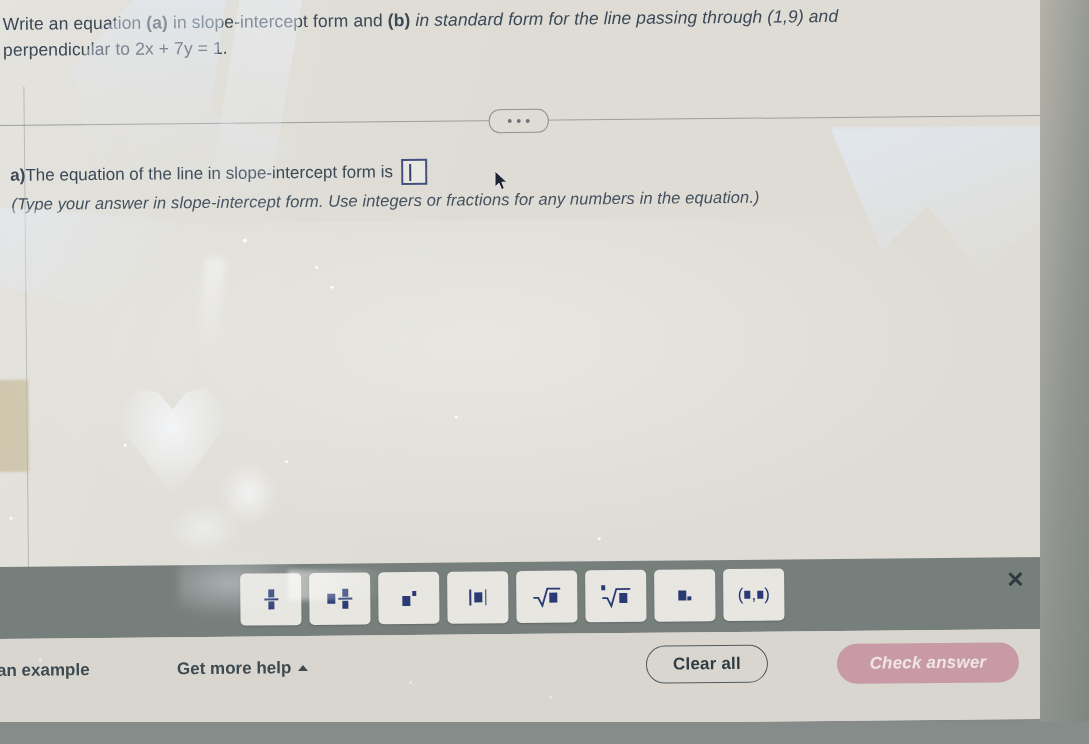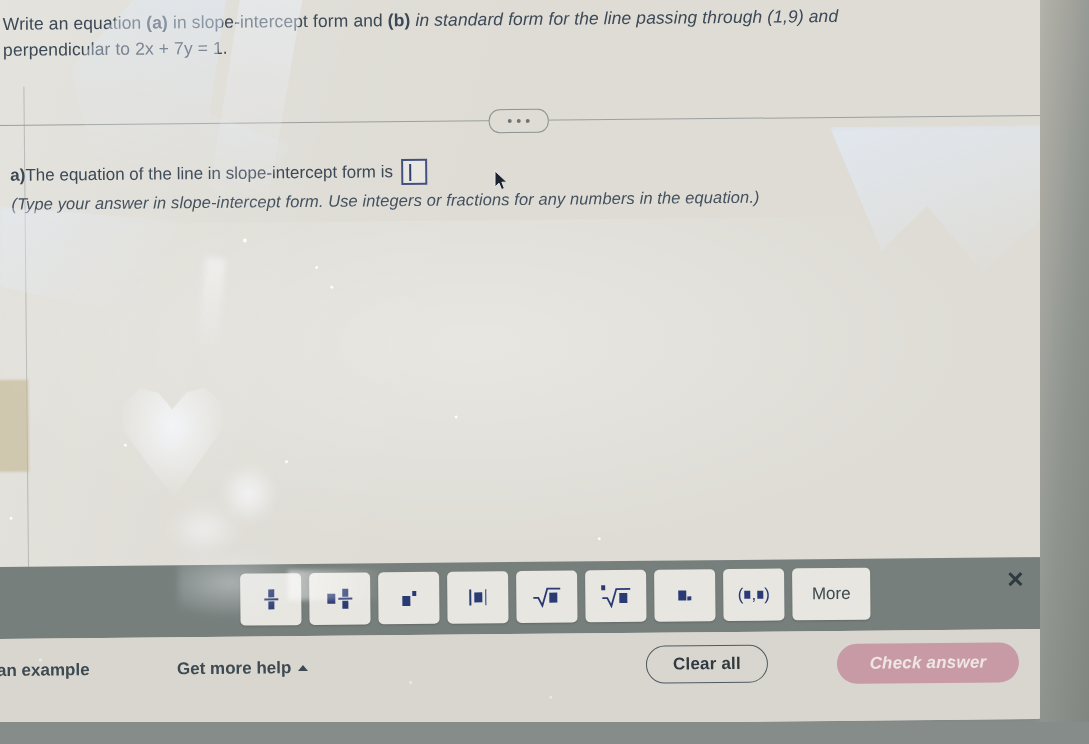--- a/index.html
+++ b/index.html
@@ -464,23 +464,20 @@
               <span class="sq" style="width:4px;height:4px;"></span>
           </span>
         </div>
 
         <div class="mkey">
           <span class="pair">
             (<span class="sq sm" style="margin:0 1px;"></span>,<span class="sq sm" style="margin:0 1px;"></span>)
           </span>
         </div>
 
-        <div class="mkey wide">
-          <span>More</span>
-        </div>
 
       </div>
     </div>
 
     <div class="close-x">✕</div>
 
     <div class="footer">
       <div class="footer-link example">w an example</div>
       <div class="footer-link help">
         <span>Get more help</span>

